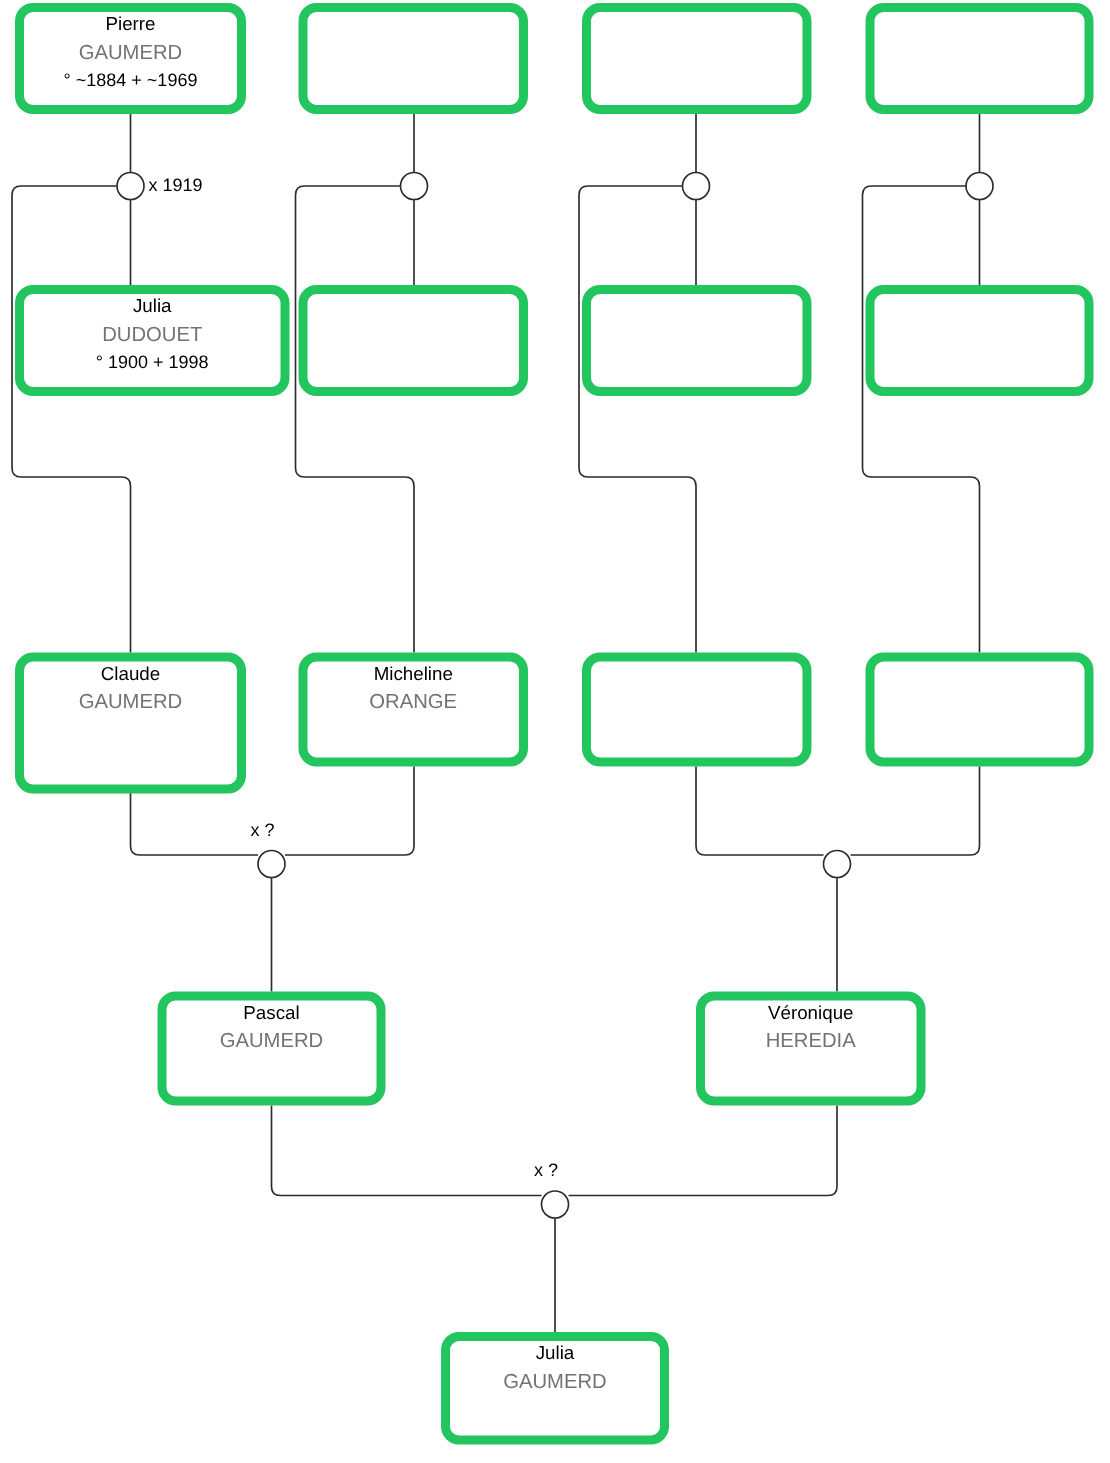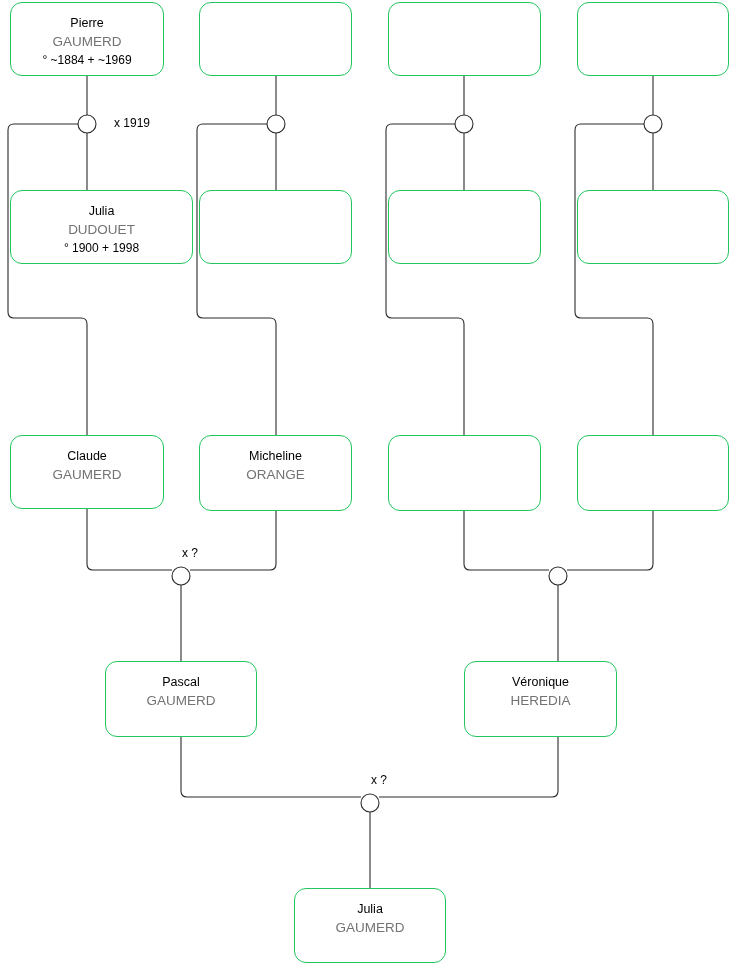--- a/index.html
+++ b/index.html
@@ -28,28 +28,28 @@
     stroke-width: 1.1;
   }
   svg.links circle.union {
     fill: #ffffff;
     stroke: #2b2b2b;
     stroke-width: 1.1;
   }
   .person-box {
     position: absolute;
     box-sizing: border-box;
-    border: 1px solid #22c55e;
+    border: 6px solid #22c55e;
     border-radius: 12px;
     background: #ffffff;
     display: flex;
     flex-direction: column;
     align-items: center;
     justify-content: flex-start;
-    padding-top: 12px;
+    padding-top: 0;
     overflow: hidden;
   }
   .person-box .given {
     font-size: 12.5px;
     color: #000000;
     line-height: 17px;
     white-space: nowrap;
   }
   .person-box .surname {
     font-size: 13.5px;
@@ -61,21 +61,20 @@
     font-size: 12px;
     color: #000000;
     line-height: 18px;
     white-space: nowrap;
   }
   .union-label {
     position: absolute;
     font-size: 12px;
     color: #000000;
     white-space: nowrap;
-    margin-left: 15px;
   }
 </style>
 </head>
 <body>
 
 <div id="canvas">
 
   <svg class="links" viewBox="0 0 740 975">
     <g id="connector-group">
         <path d="M 87 76 L 87 115"></path>
@@ -145,21 +144,21 @@
       <div class="person-box" style="left: 388px; top: 190px; width: 153px; height: 74px;">
         <div class="given"></div>
         <div class="surname"></div>
         <div class="dates"></div>
       </div>
       <div class="person-box" style="left: 577px; top: 190px; width: 152px; height: 74px;">
         <div class="given"></div>
         <div class="surname"></div>
         <div class="dates"></div>
       </div>
-      <div class="person-box" style="left: 10px; top: 435px; width: 154px; height: 74px;">
+      <div class="person-box" style="left: 10px; top: 435px; width: 154px; height: 94px;">
         <div class="given">Claude</div>
         <div class="surname">GAUMERD</div>
         <div class="dates"></div>
       </div>
       <div class="person-box" style="left: 199px; top: 435px; width: 153px; height: 76px;">
         <div class="given">Micheline</div>
         <div class="surname">ORANGE</div>
         <div class="dates"></div>
       </div>
       <div class="person-box" style="left: 388px; top: 435px; width: 153px; height: 76px;">

